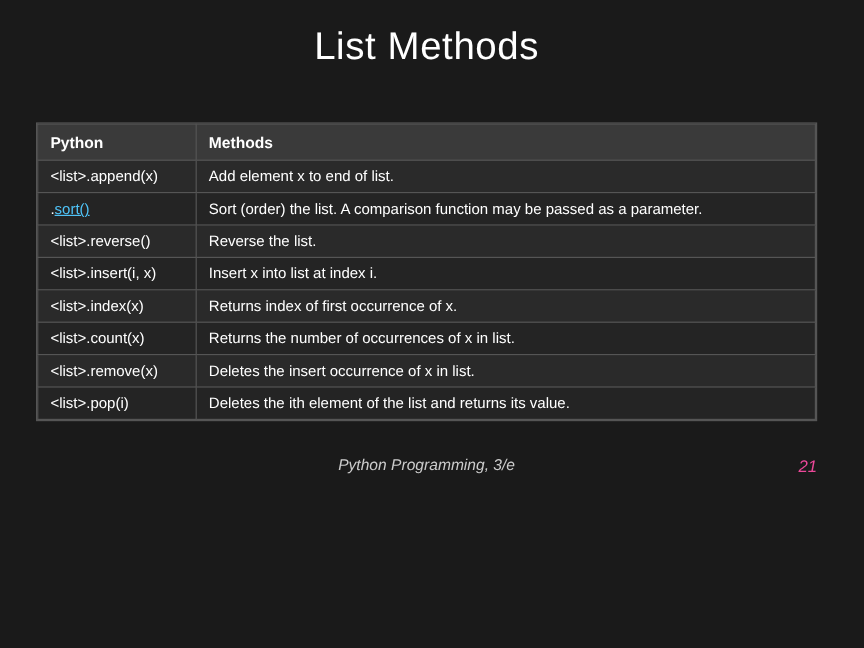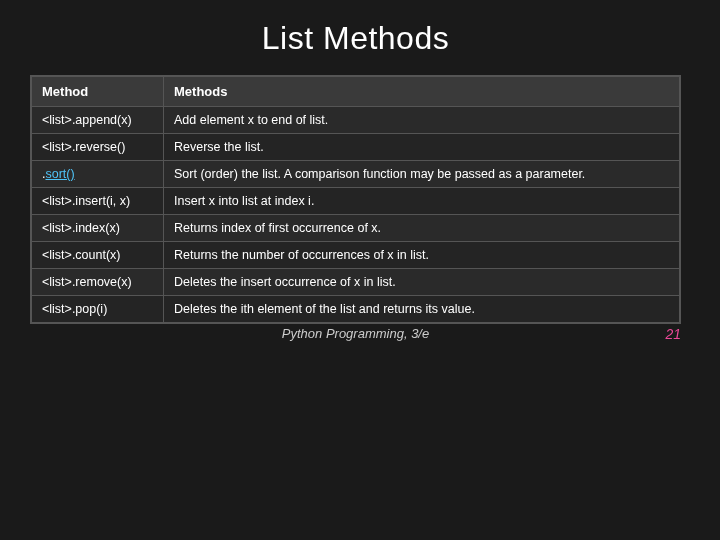--- a/index.html
+++ b/index.html
@@ -13,20 +13,21 @@
       overflow: hidden;
     }
 
     .page {
       width: 711px;
       height: 540px;
       display: flex;
       flex-direction: column;
       align-items: center;
       padding: 20px 30px 15px 30px;
+      gap: 27px;
     }
 
     .page-title {
       font-size: 32px;
       font-weight: normal;
       color: #ffffff;
       margin-bottom: 18px;
       letter-spacing: 0.5px;
     }
 
@@ -105,36 +106,36 @@
 </head>
 <body>
 
 <div class="page">
   <h1 class="page-title">List Methods</h1>
 
   <div class="table-container">
     <table>
       <thead>
         <tr>
-          <th>Method</th>
+          <th>Python</th>
           <th>Methods</th>
         </tr>
       </thead>
       <tbody id="table-body">
       <tr>
             <td class="method">&lt;list&gt;.append(x)</td>
             <td>Add element x to end of list.</td>
           </tr>
           <tr>
+            <td class="method"><list>.<span class="sort-highlight">sort()</span></list></td>
+            <td>Sort (order) the list. A comparison function may be passed as a parameter.</td>
+          </tr>
+          <tr>
             <td class="method">&lt;list&gt;.reverse()</td>
             <td>Reverse the list.</td>
-          </tr>
-          <tr>
-            <td class="method"><list>.<span class="sort-highlight">sort()</span></list></td>
-            <td>Sort (order) the list. A comparison function may be passed as a parameter.</td>
           </tr>
           <tr>
             <td class="method">&lt;list&gt;.insert(i, x)</td>
             <td>Insert x into list at index i.</td>
           </tr>
           <tr>
             <td class="method">&lt;list&gt;.index(x)</td>
             <td>Returns index of first occurrence of x.</td>
           </tr>
           <tr>

